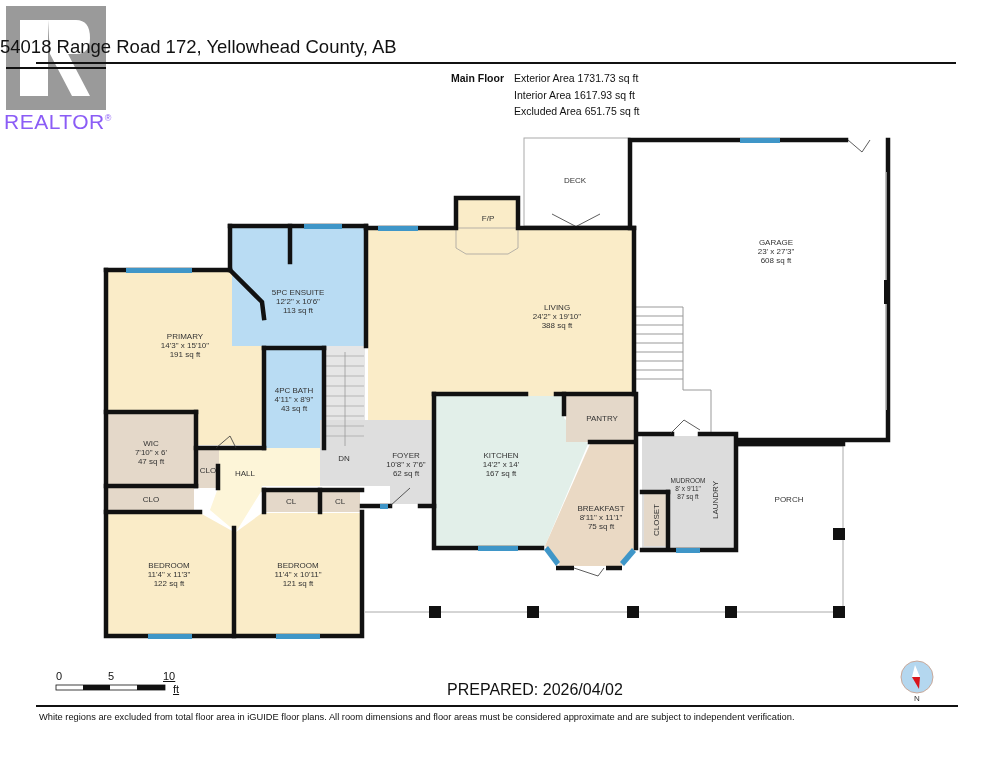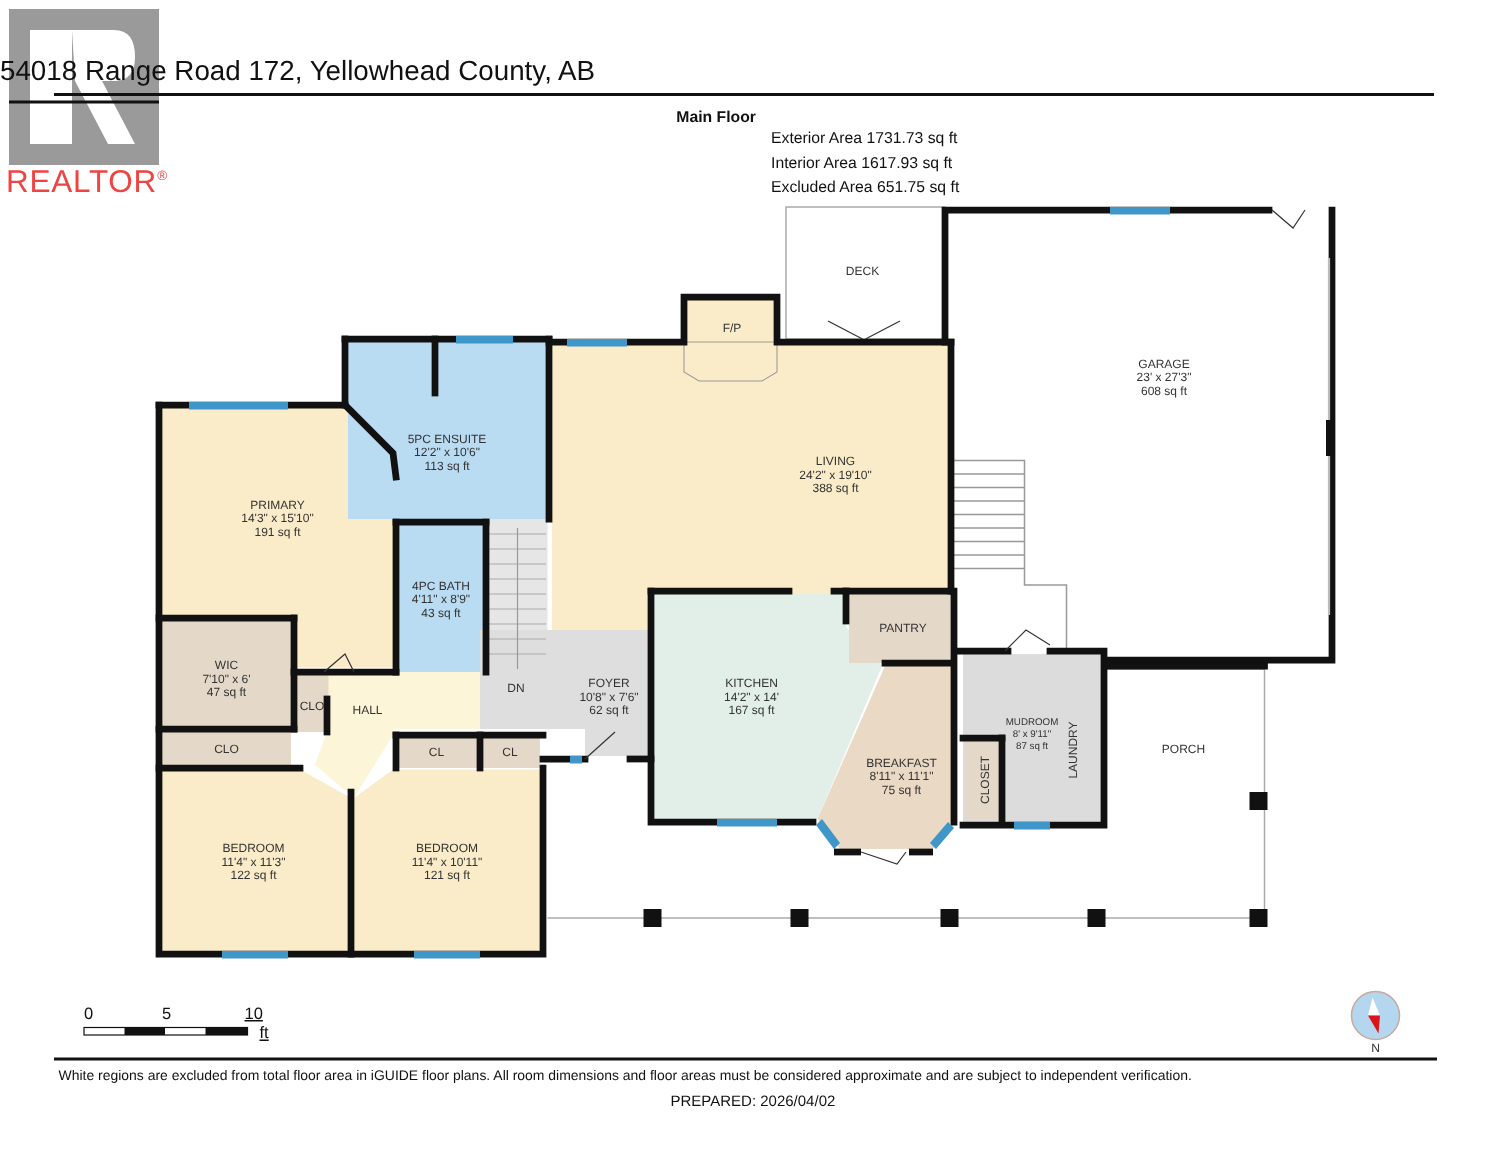--- a/index.html
+++ b/index.html
@@ -1,29 +1,29 @@
 <!DOCTYPE html>
 <html><head>
 <meta charset="utf-8">
 <style>
   html, body { margin: 0; padding: 0; background: #ffffff; }
   body { width: 993px; height: 768px; position: relative; overflow: hidden; font-family: "Liberation Sans", sans-serif; color: #111; }
   .logo { position: absolute; left: 6px; top: 6px; width: 100px; height: 104px; background: #9a9a9a; }
   .logo-r { position: absolute; left: 0; top: 0; }
-  .logo-text { position: absolute; left: 4px; top: 110px; font-size: 21px; color: #ef4444; letter-spacing: 0.5px; font-family: "Liberation Sans", sans-serif; }
+  .logo-text { position: absolute; left: 4px; top: 110px; font-size: 21px; color: #8b5cf6; letter-spacing: 0.5px; font-family: "Liberation Sans", sans-serif; }
   .logo-text sup { font-size: 9px; }
   .title { position: absolute; left: 0; width: 993px; top: 36px; text-align: left; font-weight: normal; font-size: 18.5px; color: #111; }
   .title-rule { position: absolute; left: 36px; top: 62px; width: 920px; height: 2px; background: #111; }
   .area-block { position: absolute; left: 444px; top: 70px; font-size: 10.5px; line-height: 16.5px; }
   .area-label { position: absolute; left: 0; top: 0; font-weight: bold; width: 60px; text-align: right; }
-  .area-lines { position: absolute; left: 70px; top: 0; white-space: nowrap; margin-top: 14px; }
+  .area-lines { position: absolute; left: 70px; top: 0; white-space: nowrap; }
   .plan { position: absolute; left: 0; top: 0; }
   .scale { position: absolute; left: 55px; top: 670px; }
   .scale-nums { position: absolute; top: 0; font-size: 11px; }
-  .prepared { position: absolute; left: 447px; top: 681px; font-size: 10px; margin-top: 48px; }
+  .prepared { position: absolute; left: 447px; top: 681px; font-size: 16px; }
   .foot-rule { position: absolute; left: 36px; top: 705px; width: 922px; height: 2px; background: #111; }
   .disclaimer { position: absolute; left: 39px; top: 712px; font-size: 9.3px; white-space: nowrap; text-align: right; }
   .compass { position: absolute; left: 900px; top: 659px; }
   svg text { font-family: "Liberation Sans", sans-serif; }
 </style>
 </head>
 <body>
 
 <div class="logo">
   <svg class="logo-r" width="100" height="104">

